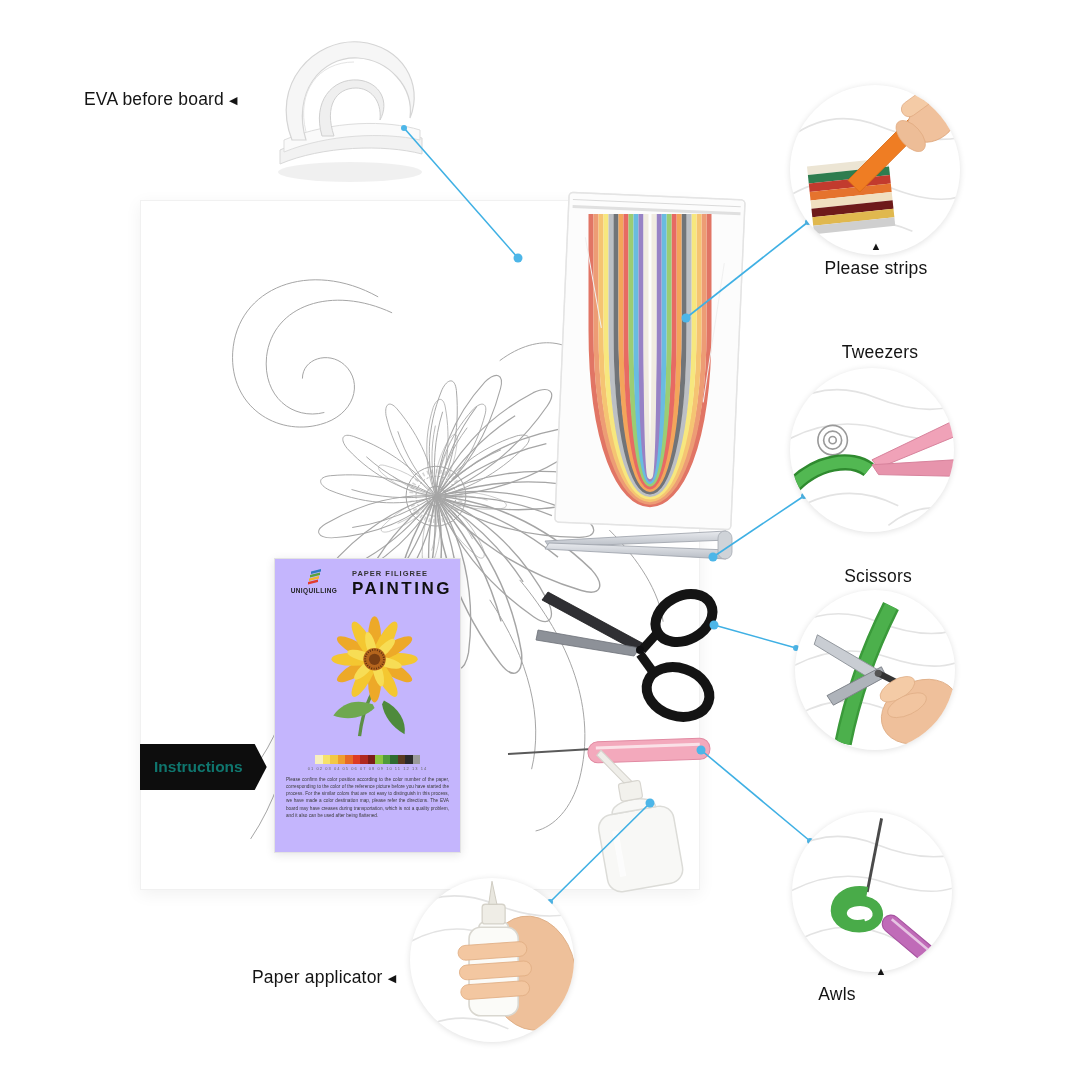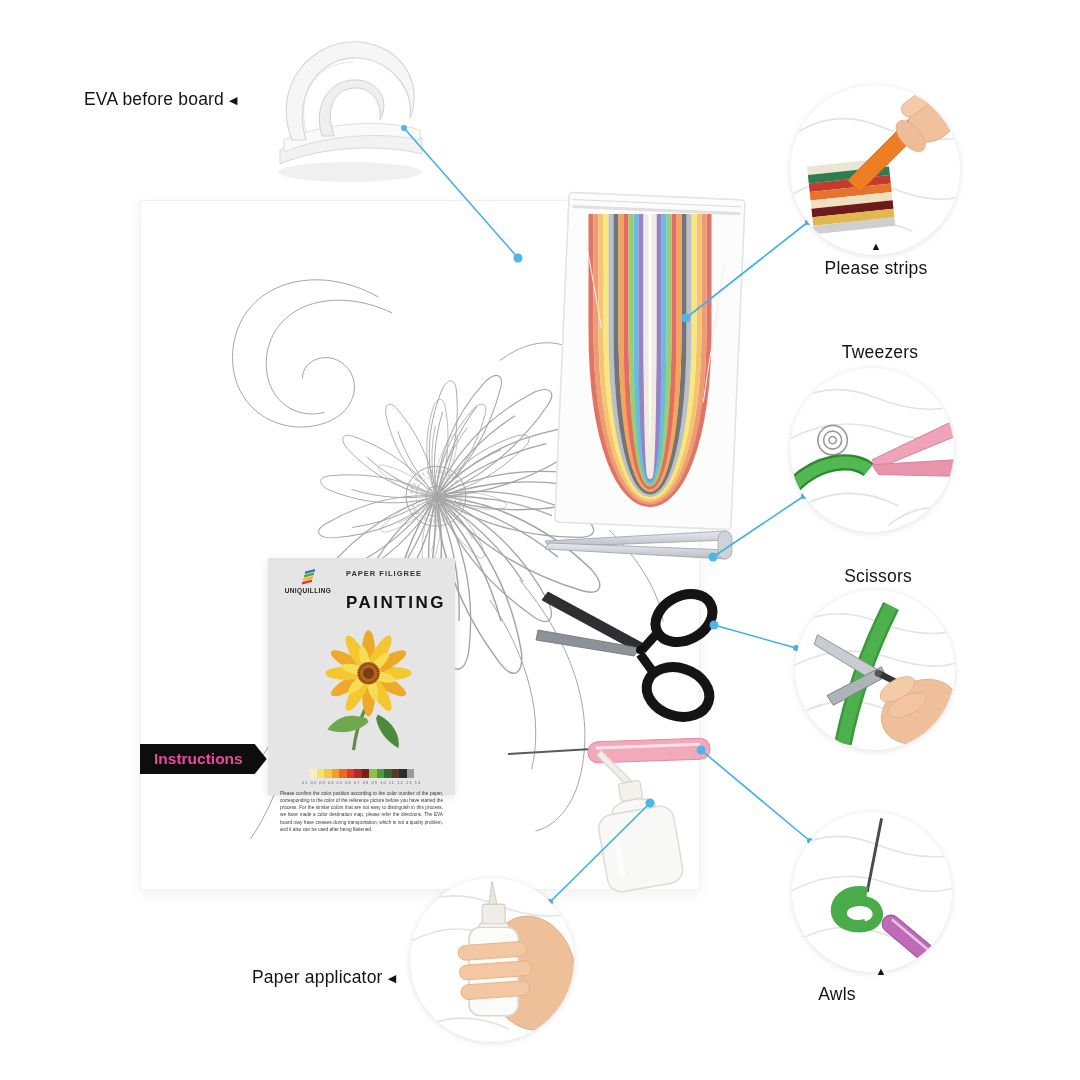--- a/index.html
+++ b/index.html
@@ -22,33 +22,33 @@
   .c-tweezers{left:790px;top:368px;width:164px;height:164px}
   .c-scissors{left:795px;top:590px;width:160px;height:160px}
   .c-awls{left:792px;top:812px;width:160px;height:160px}
   .c-glue{left:410px;top:878px;width:164px;height:164px}
 
   .label{position:absolute;z-index:8;font-size:17.5px;color:#141414;letter-spacing:.2px;white-space:nowrap}
   .label .arr{font-size:11px;margin-left:5px;position:relative;top:-1px}
   .center-label{transform:translateX(-50%)}
   .pointer-up{position:absolute;z-index:8;font-size:11px;color:#141414;transform:translateX(-50%);line-height:1}
 
-  .banner{position:absolute;left:140px;top:744px;height:30px;z-index:7;background:#0d0d0d;color:#ec4899;
+  .banner{position:absolute;left:140px;top:744px;height:46px;z-index:7;background:#0d0d0d;color:#0f766e;
           font-weight:700;font-size:15.5px;display:flex;align-items:center;padding:0 24px 0 14px;
           clip-path:polygon(0 0,calc(100% - 12px) 0,100% 50%,calc(100% - 12px) 100%,0 100%)}
 
-  .card{position:absolute;left:268px;top:558px;width:187px;height:237px;background:#e5e5e5;
+  .card{position:absolute;left:274px;top:558px;width:187px;height:295px;background:#c4b5fd;
         border:1px solid #e3e3e3;box-shadow:0 2px 9px rgba(0,0,0,.10);z-index:6;padding:10px 11px 8px}
   .card-head{display:flex;align-items:flex-start}
   .brand{width:56px;text-align:center;flex:none}
   .brand svg{width:16px;height:16px;display:block;margin:0 auto}
   .brand-name{font-size:6.5px;font-weight:700;letter-spacing:.4px;color:#222;margin-top:2px}
   .title-block{padding-left:10px}
   .card-sub{font-size:7.5px;font-weight:700;letter-spacing:1px;color:#333}
-  .card-title{font-size:17px;font-weight:900;letter-spacing:2.5px;color:#101010;margin-top:15px}
+  .card-title{font-size:17px;font-weight:900;letter-spacing:2.5px;color:#101010;margin-top:1px}
   .card-flower{width:148px;height:150px;margin:4px auto 0}
   .card-flower svg{display:block;width:100%;height:100%}
   .palette{display:flex;justify-content:center;margin-top:2px}
   .palette div{width:7.5px;height:9px}
   .palette-nums{font-size:4px;color:#666;text-align:center;letter-spacing:1.05px;margin-top:1.5px}
   .card-body{font-size:4.7px;line-height:1.55;color:#3a3a3a;text-align:justify;margin-top:5px}
 </style>
 </head>
 <body>
 

